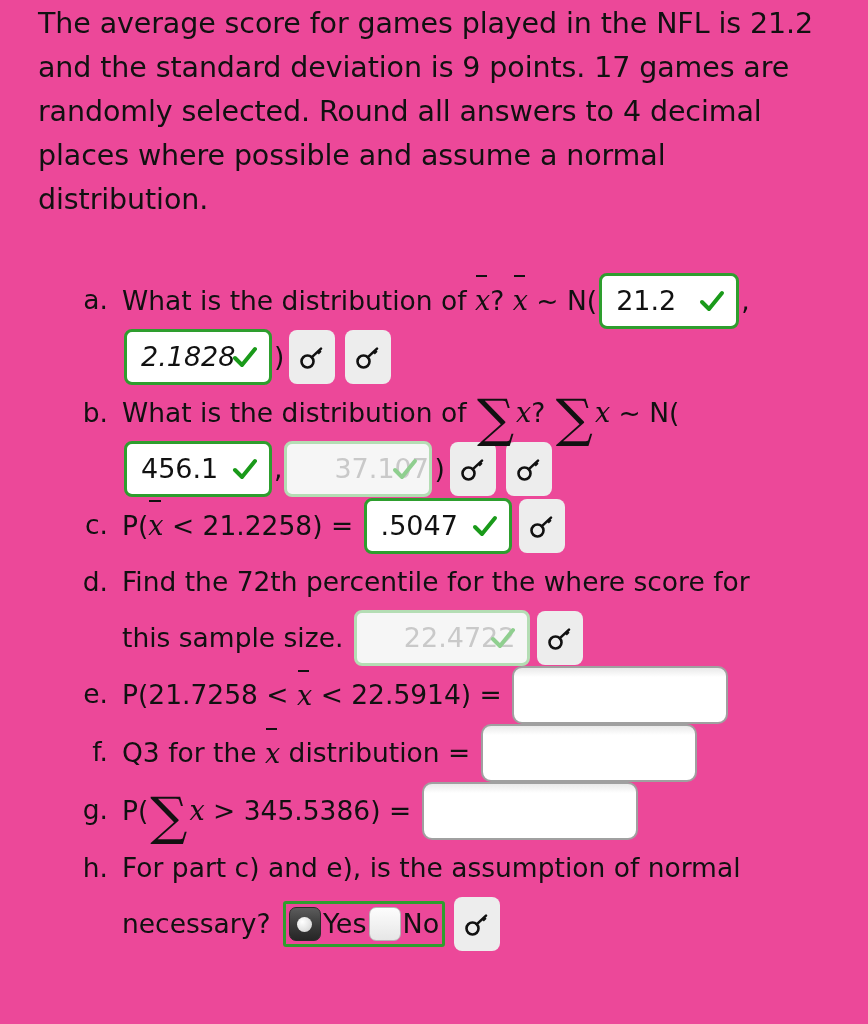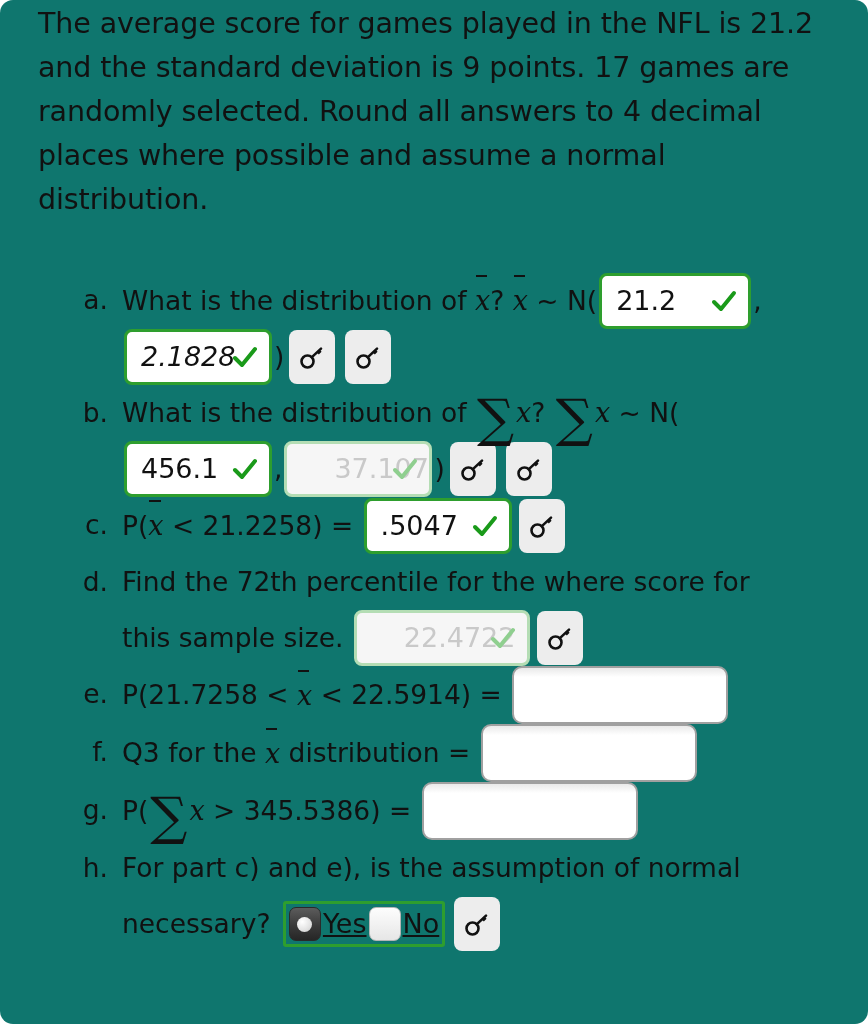--- a/index.html
+++ b/index.html
@@ -11,22 +11,21 @@
     width: 868px;
     height: 1024px;
     font-family: "DejaVu Sans", "Liberation Sans", sans-serif;
     color: #1a1a1a;
     overflow: hidden;
   }
   .page {
     position: relative;
     width: 868px;
     height: 1024px;
-    background: #0f766e;
-    border-radius: 13px;
+    background: #ec4899;
   }
 
   
   .intro {
     position: absolute;
     left: 38px;
     top: 2px;
     width: 800px;
     font-size: 28.5px;
     line-height: 44px;
@@ -149,21 +148,21 @@
   .ansbox.faded .tick path { stroke: #8fcf8f; }
 
   
   .ansbox.empty {
     border: 2px solid #a0a0a0;
     background: linear-gradient(to bottom, #e9e9e9 0%, #ffffff 9px, #ffffff 100%);
     border-radius: 10px;
     height: 58px;
   }
 
-  .w-a1 { width: 152px; }
+  .w-a1 { width: 140px; }
   .w-a2 { width: 148px; font-style: italic; }
   .w-b1 { width: 148px; }
   .w-b2 { width: 148px; }
   .w-c  { width: 148px; }
   .w-d  { width: 176px; }
   .w-e  { width: 216px; }
   .w-f  { width: 216px; }
   .w-g  { width: 216px; }
 
   
@@ -184,21 +183,20 @@
   
   .radiogroup {
     box-sizing: border-box;
     display: inline-flex;
     align-items: center;
     border: 3px solid #2e9e2e;
     border-radius: 3px;
     height: 46px;
     padding: 8px 2px;
     margin: 0 4px;
-    text-decoration: underline;
   }
   .radio {
     box-sizing: border-box;
     width: 32px;
     height: 34px;
     border-radius: 7px;
     margin: 0 1px;
     display: inline-flex;
     align-items: center;
     justify-content: center;

